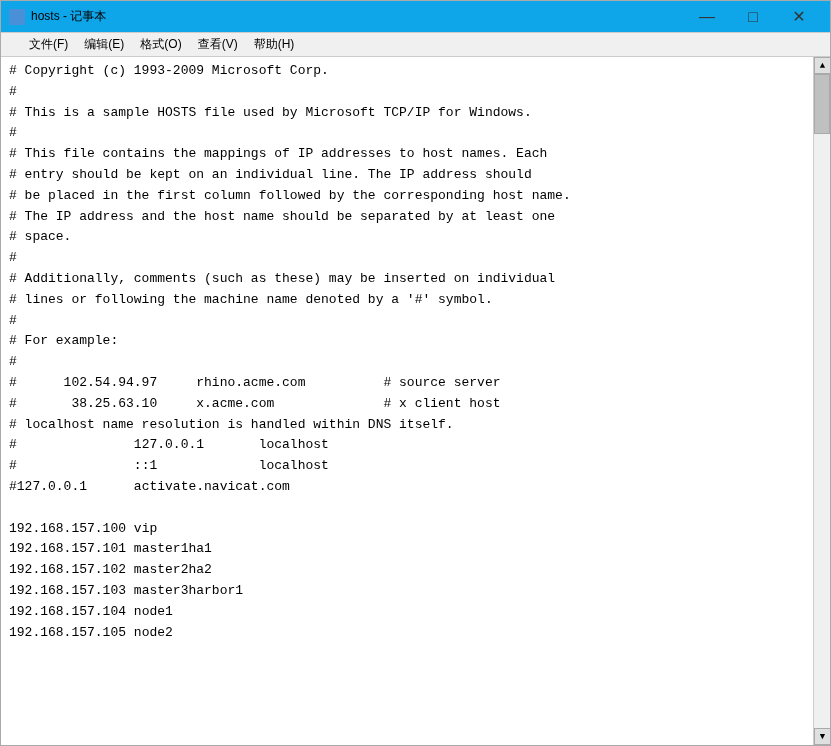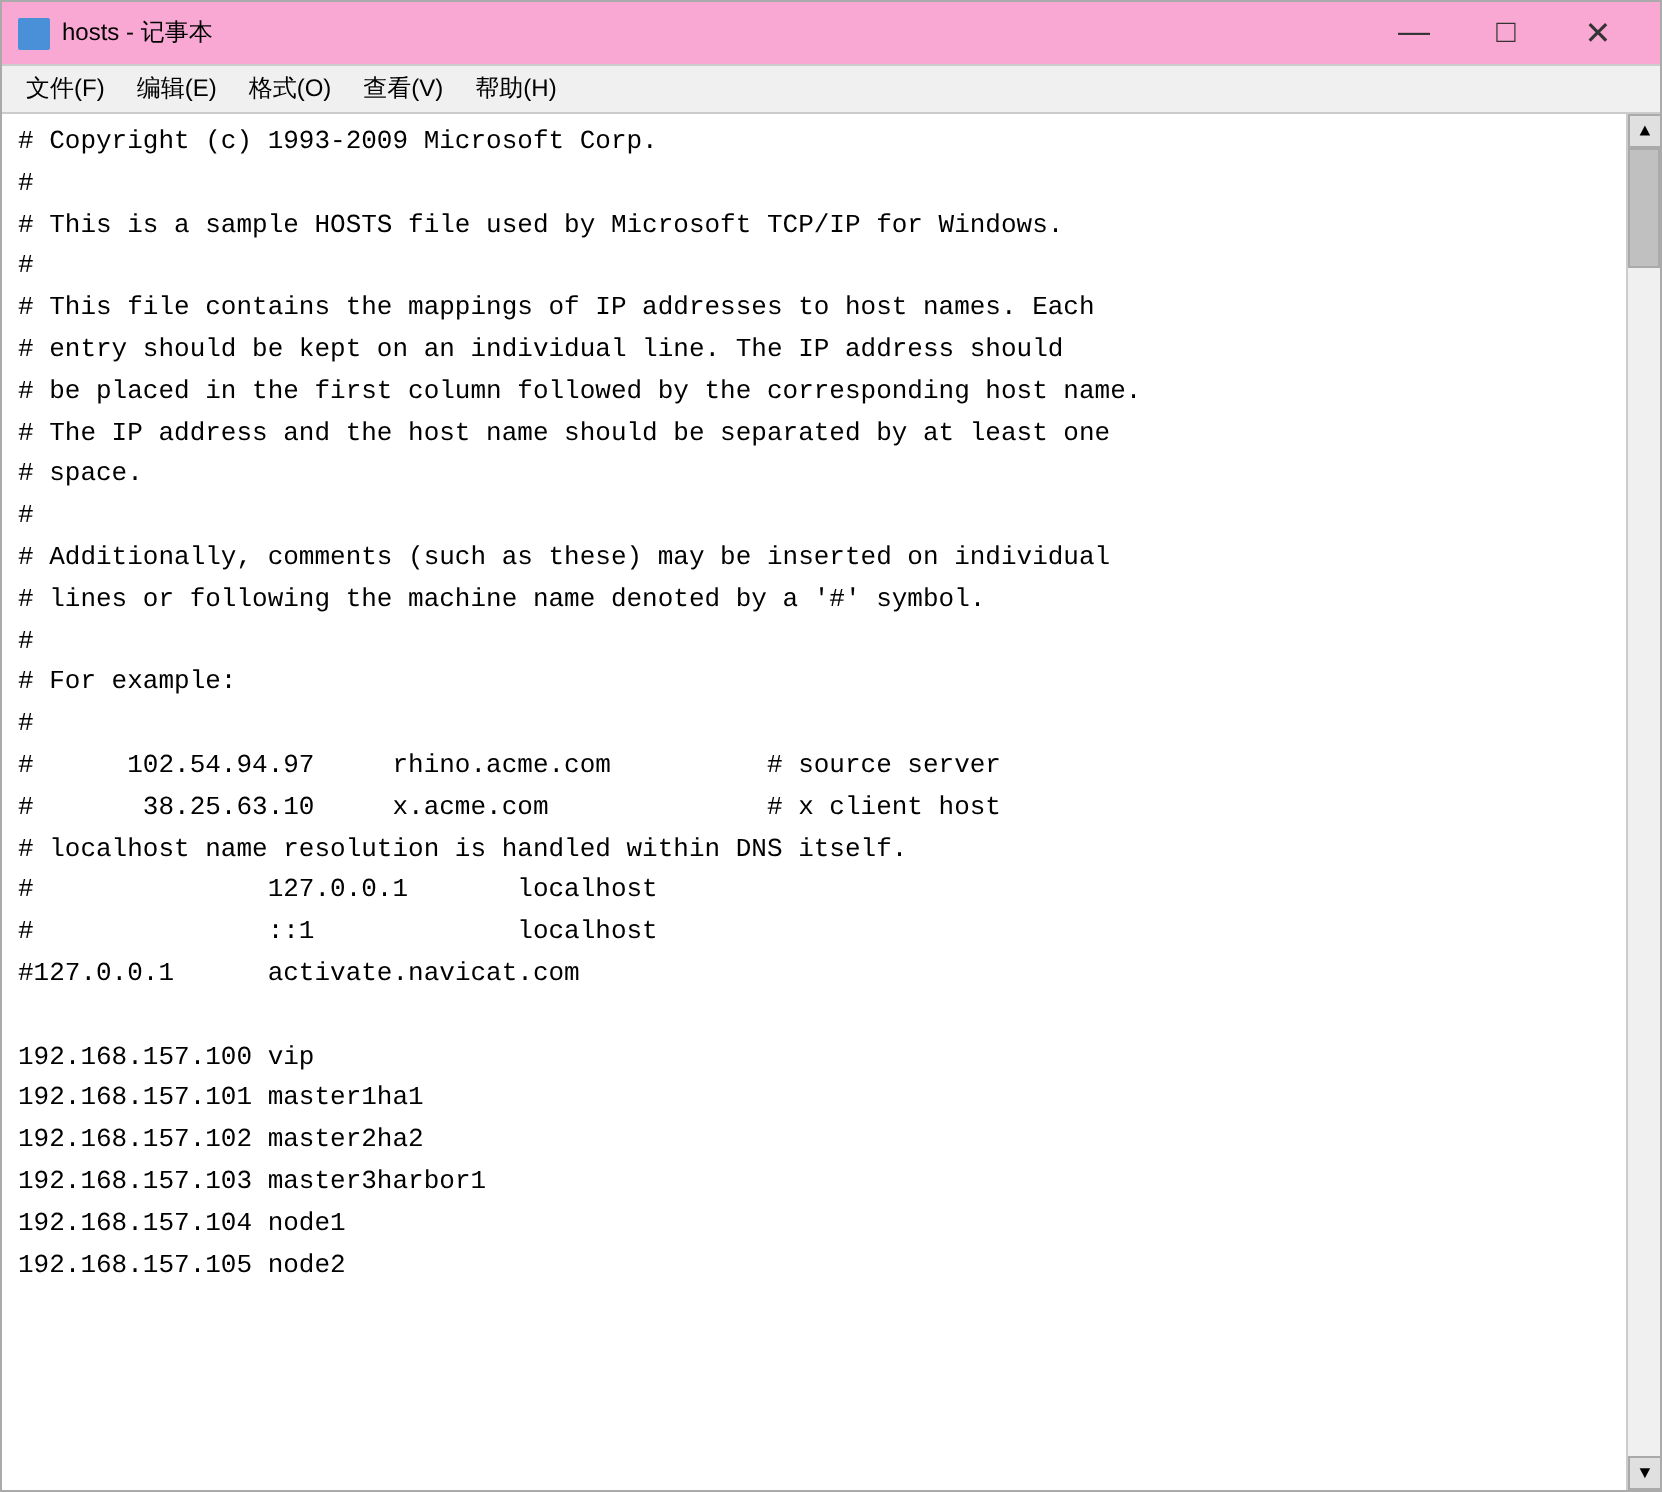--- a/index.html
+++ b/index.html
@@ -23,21 +23,21 @@
       width: 831px;
       height: 746px;
       background: #fff;
       border: 1px solid #aaa;
       display: flex;
       flex-direction: column;
       box-shadow: 2px 2px 8px rgba(0,0,0,0.3);
     }
 
     .title-bar {
-      background: #f9a8d4;
+      background: #0ea5e9;
       height: 32px;
       display: flex;
       align-items: center;
       padding: 0 8px;
       border-bottom: 1px solid #ccc;
       user-select: none;
     }
 
     .title-bar-icon {
       width: 16px;
@@ -70,21 +70,21 @@
       cursor: pointer;
       background: transparent;
       border: none;
       color: #333;
     }
 
     .menu-bar {
       height: 24px;
       display: flex;
       align-items: center;
-      padding: 0 4px;
+      padding: 0 20px;
       background: #f0f0f0;
       border-bottom: 1px solid #ccc;
     }
 
     .menu-item {
       padding: 2px 8px;
       font-family: 'Microsoft YaHei', sans-serif;
       font-size: 12px;
       cursor: pointer;
       color: #000;

